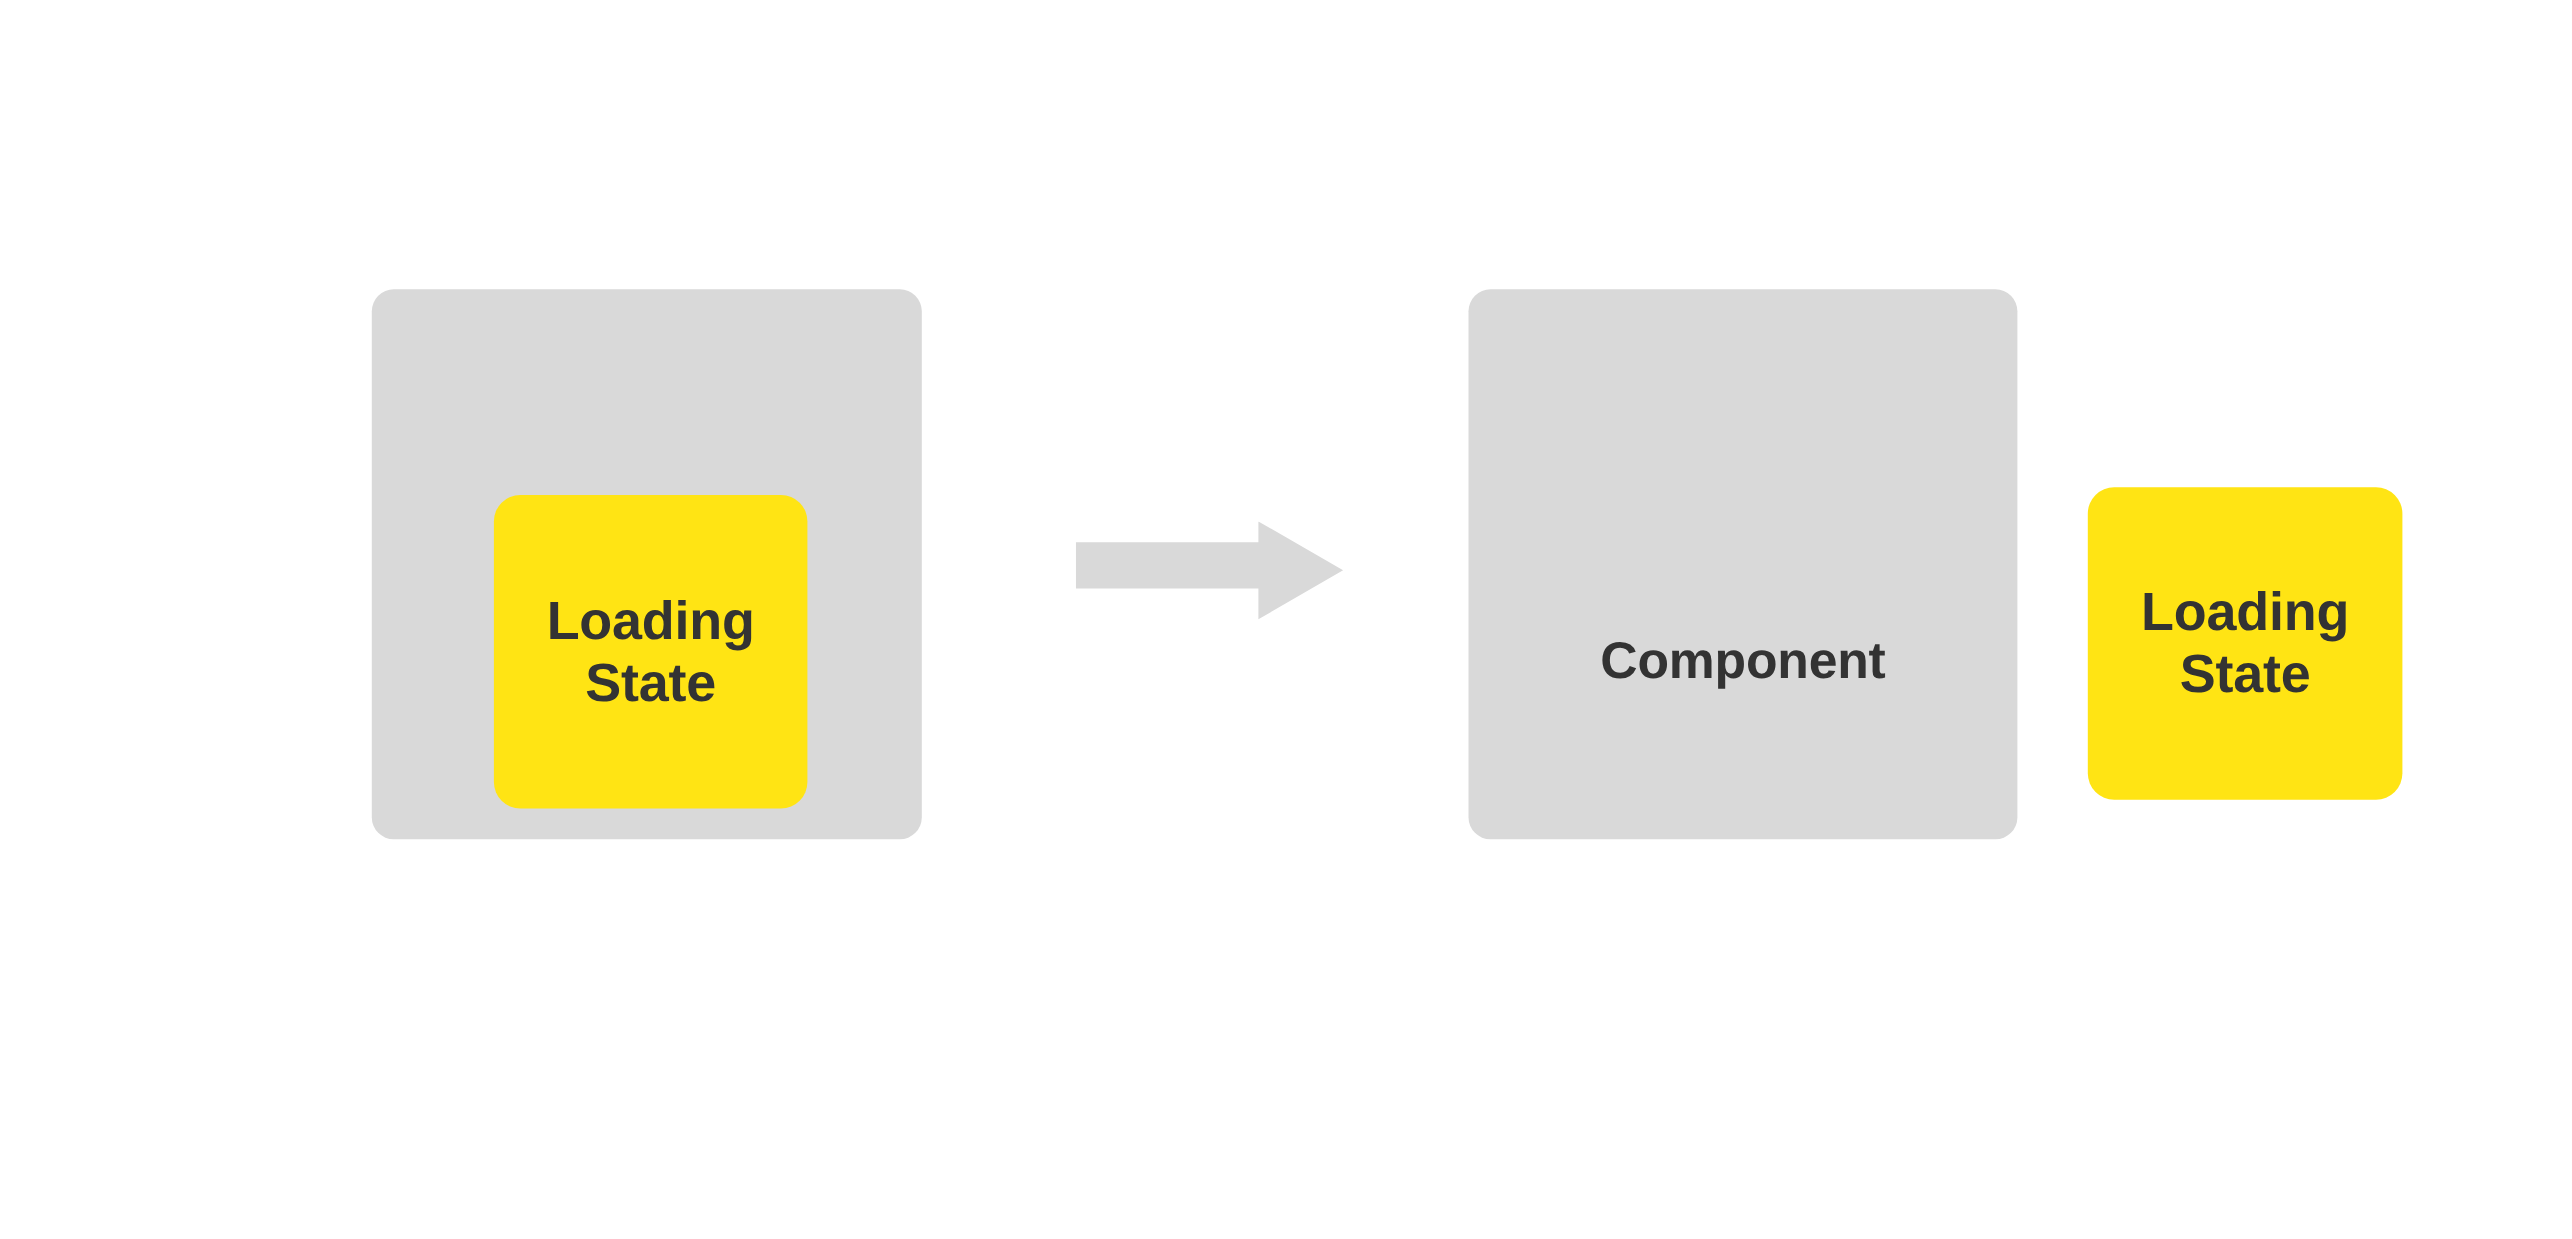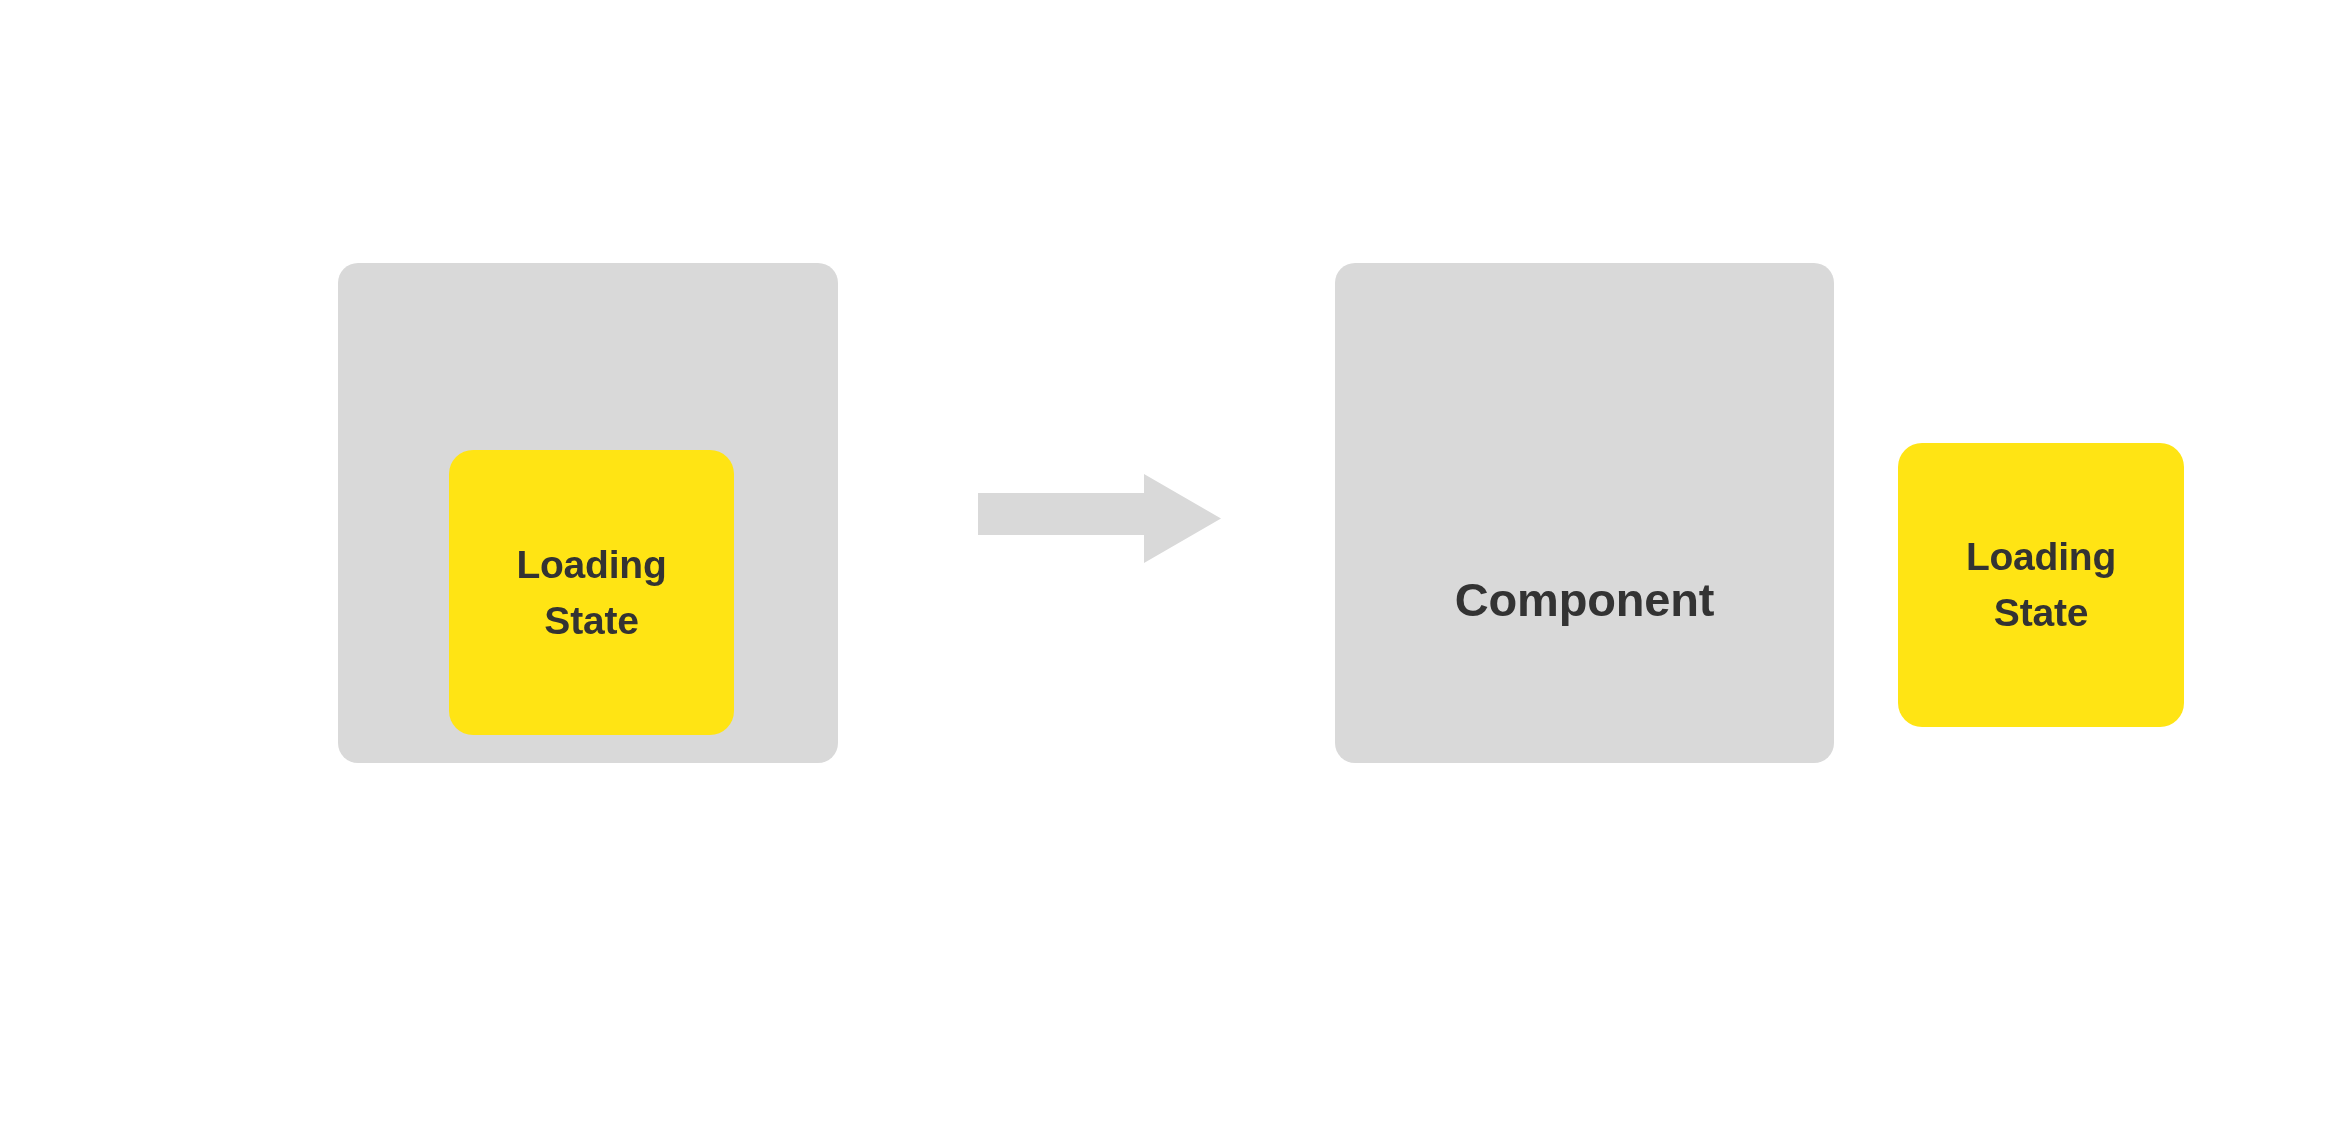--- a/index.html
+++ b/index.html
@@ -47,21 +47,21 @@
     font-weight: bold;
     font-size: 47px;
     line-height: 50px;
     letter-spacing: -0.2px;
     white-space: nowrap;
   }
 
   .badge-label {
     color: #333333;
     font-weight: bold;
-    font-size: 39px;
+    font-size: 49px;
     line-height: 56px;
     text-align: center;
     letter-spacing: -0.2px;
     padding: 0 8px;
   }
 
   .badge-label .line {
     display: block;
   }
 

